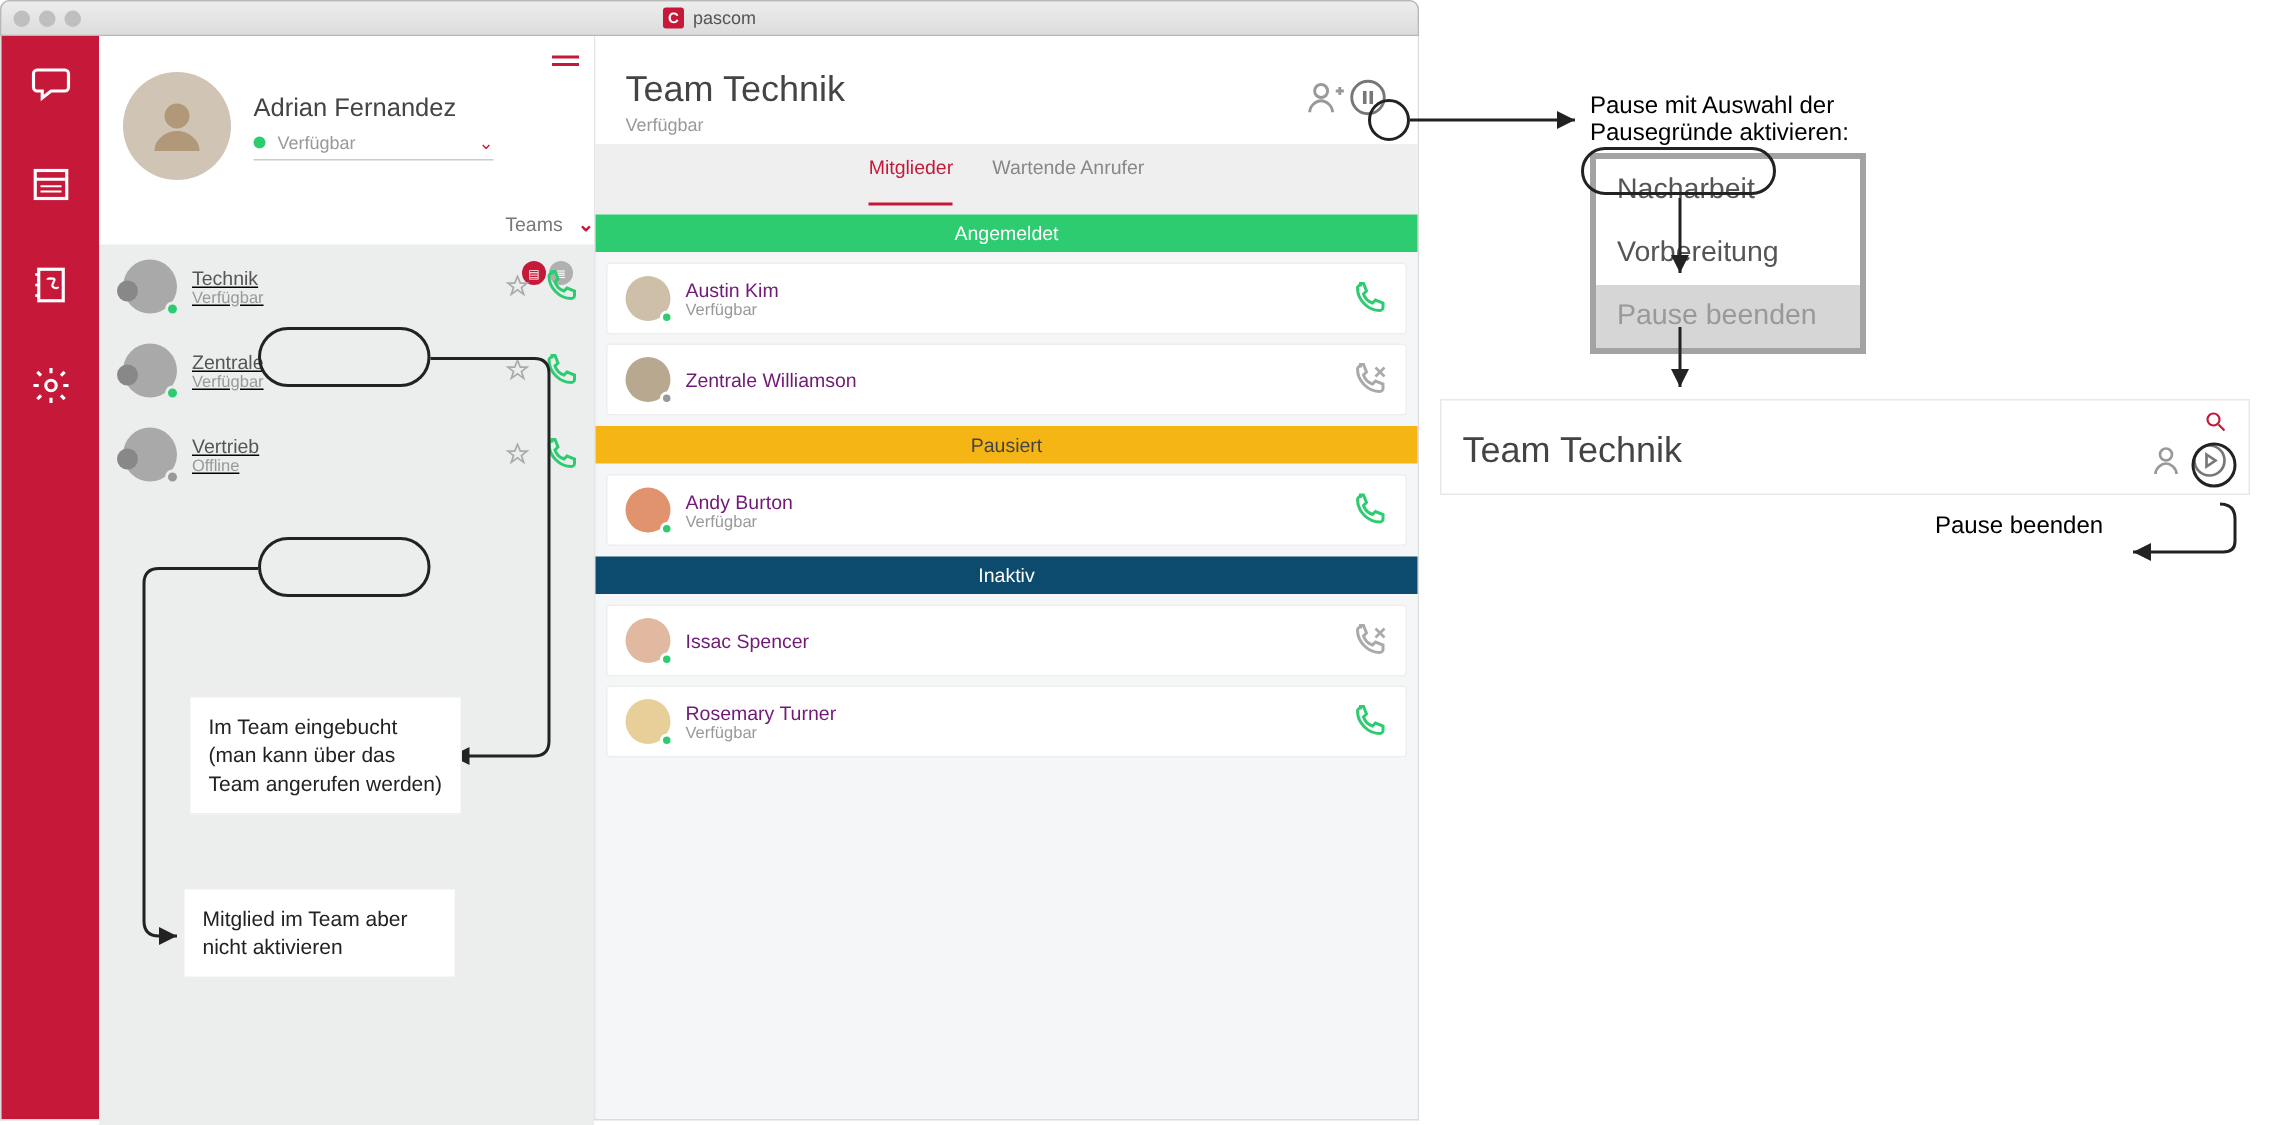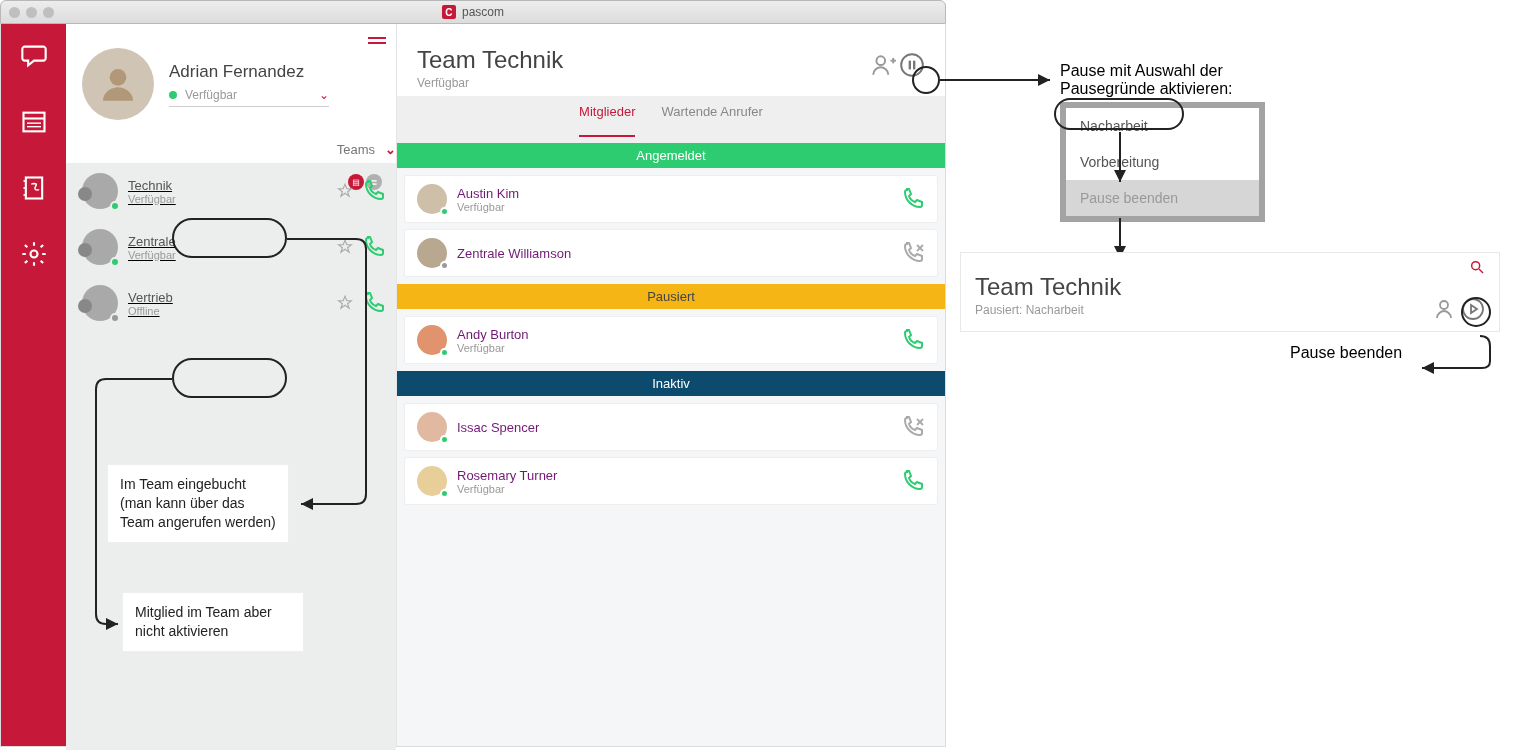--- a/index.html
+++ b/index.html
@@ -74,21 +74,21 @@
   .member-list { padding:0 8px; }
   .member { background:#fff; margin:8px 0; border-radius:2px; display:flex;align-items:center;padding:8px 12px; box-shadow:0 0 0 1px #eee;}
   .member .av { width:30px;height:30px;border-radius:50%;position:relative;margin-right:10px;flex-shrink:0;}
   .member .av .st{position:absolute;width:9px;height:9px;border-radius:50%;right:-2px;bottom:-2px;border:2px solid #fff;}
   .member .nm{font-size:13px;color:#701a75;} .member .sb{font-size:11px;color:#999;}
   .member .call{margin-left:auto;}
 
   
   .right-col { position:absolute; left:960px; top:0; width:540px;}
   .right-col .txt { font-size:16px; color:#000; }
-  .menu-box { border:6px solid #a3a3a3; width:205px; font-size:14px; color:#555; }
+  .menu-box { border:4px solid #a3a3a3; width:184px; font-size:19px; color:#555; }
   .menu-box div { padding:10px 14px; }
   .menu-box .disabled { background:#d6d6d6; color:#999;}
   .small-oval{position:absolute;border:2px solid #222;border-radius:30px;}
 
   .panel2 { margin-top:30px; border:1px solid #e8e8e8; background:#fff; padding:20px 14px 14px 14px; position:relative; width:540px;}
   .panel2 h1{font-size:24px;font-weight:400;color:#444;} .panel2 .sub{font-size:12px;color:#999;margin-top:2px;}
   .panel2 .icons{position:absolute;right:14px;bottom:10px;display:flex;gap:2px;}
   .panel2 .search{position:absolute;right:14px;top:6px;}
 </style>
 </head>
@@ -234,21 +234,21 @@
     <svg class="anno" style="left:0;top:180px;" width="330" height="350">
       <defs>
           <marker id="ah" markerWidth="8" markerHeight="8" refX="6" refY="3" orient="auto">
             <path d="M0 0L6 3L0 6z" fill="#222"></path>
           </marker>
         </defs>
       <path d="M221 35 L290 35 Q300 35 300 45 L300 290 Q300 300 290 300 L235 300" fill="none" stroke="#222" stroke-width="2" marker-end="url(#ah)"></path>
       <path d="M106 175 L40 175 Q30 175 30 185 L30 410 Q30 420 40 420 L52 420" fill="none" stroke="#222" stroke-width="2" marker-end="url(#ah)"></path>
     </svg>
 
-    <div class="callout" style="left:41px;top:440px;width:182px">Im Team eingebucht (man kann über das Team angerufen werden)</div>
+    <div class="callout" style="left:60px;top:440px;width:182px">Im Team eingebucht (man kann über das Team angerufen werden)</div>
     <div class="callout" style="left:56px;top:568px;width:182px">Mitglied im Team aber nicht aktivieren</div>
   </div>
 
   <div class="pane-right">
     <span class="search-ic">
       <svg width="18" height="18" viewBox="0 0 24 24">
           <circle cx="10" cy="10" r="6" fill="none" stroke="#c61939" stroke-width="2.2"></circle>
           <line x1="15" y1="15" x2="21" y2="21" stroke="#c61939" stroke-width="2.2"></line>
         </svg>
     </span>
@@ -385,21 +385,20 @@
   </div>
 
   <div class="panel2">
     <span class="search">
       <svg width="16" height="16" viewBox="0 0 24 24">
           <circle cx="10" cy="10" r="6" fill="none" stroke="#c61939" stroke-width="2.2"></circle>
           <line x1="15" y1="15" x2="21" y2="21" stroke="#c61939" stroke-width="2.2"></line>
         </svg>
     </span>
     <h1>Team Technik</h1>
-    <div class="sub">Pausiert: Nacharbeit</div>
     <div class="icons">
       <svg width="24" height="24" viewBox="0 0 24 24">
           <circle cx="9" cy="8" r="4" fill="none" stroke="#999" stroke-width="1.8"></circle>
           <path d="M2 21c0-4 4-7 7-7s7 3 7 7" fill="none" stroke="#999" stroke-width="1.8"></path>
         </svg>
       <svg width="24" height="24" viewBox="0 0 24 24">
           <circle cx="12" cy="12" r="10" fill="none" stroke="#777" stroke-width="1.8"></circle>
           <path d="M10 8l6 4-6 4z" fill="none" stroke="#777" stroke-width="1.8"></path>
         </svg>
     </div>

